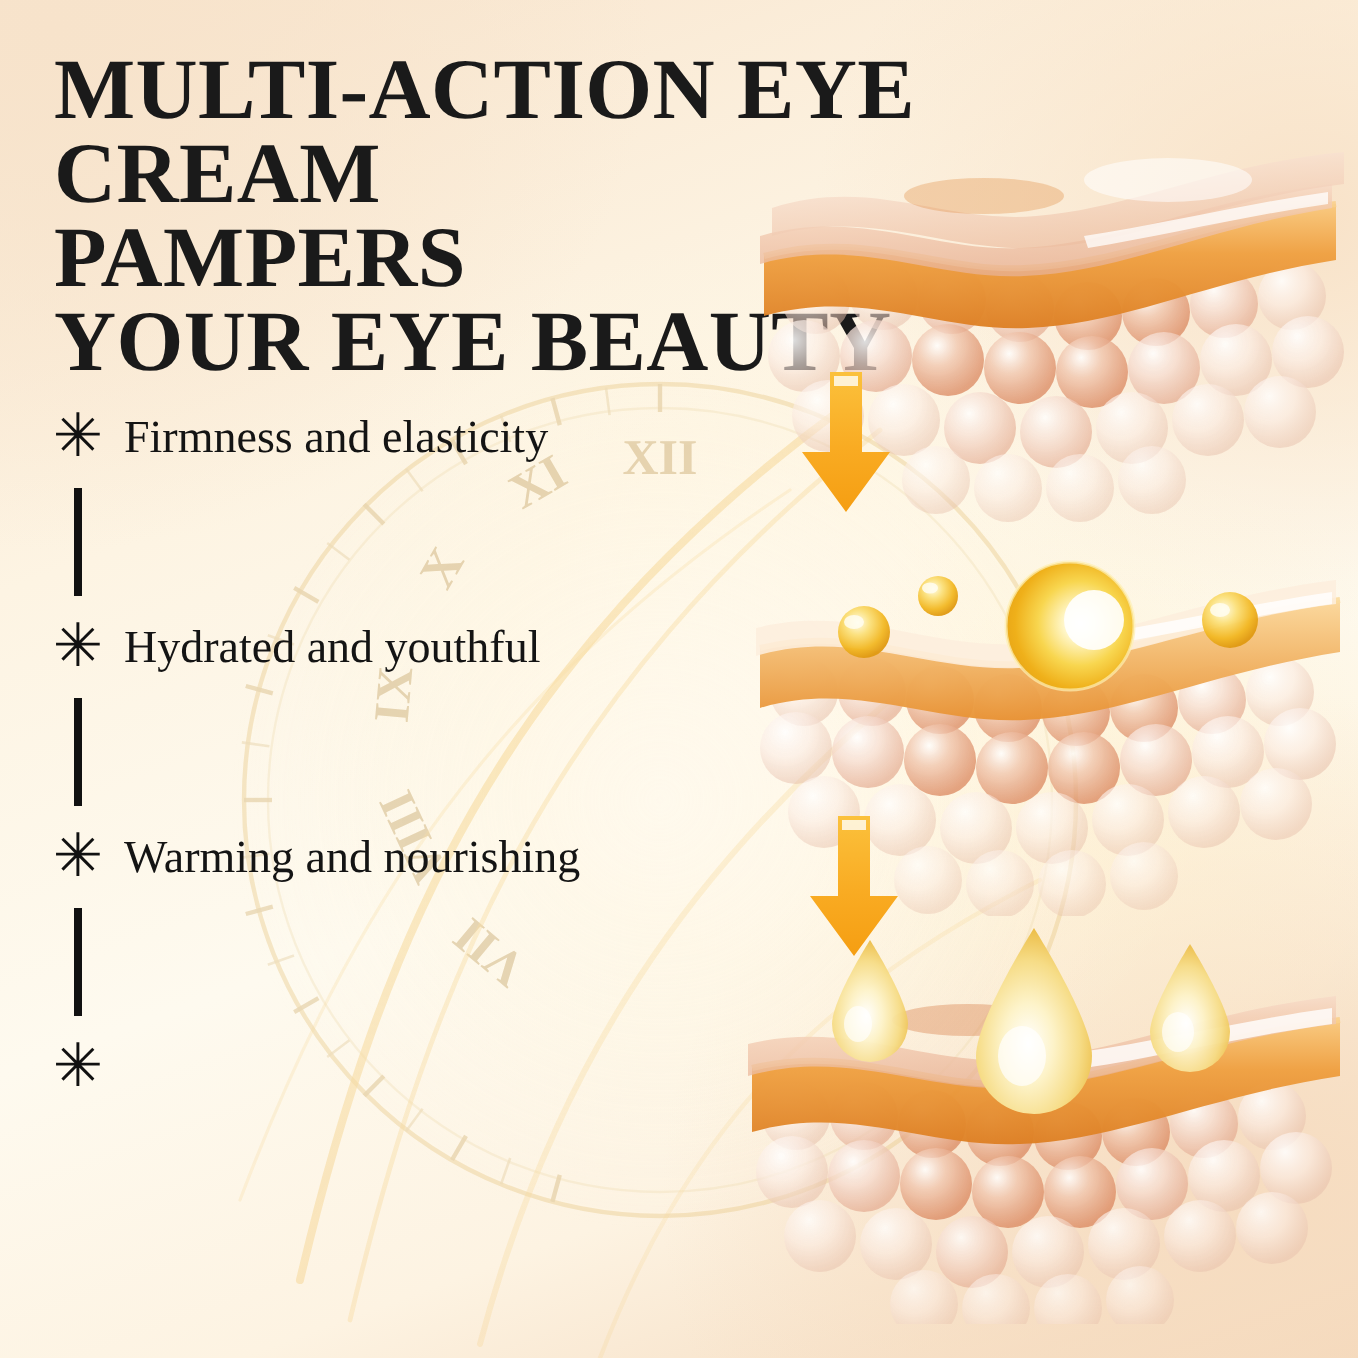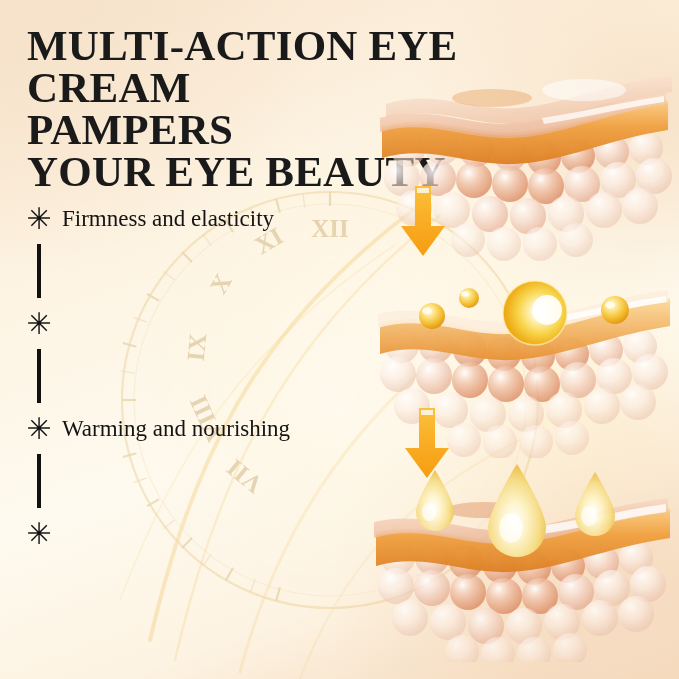--- a/index.html
+++ b/index.html
@@ -204,20 +204,21 @@
   <div class="benefits">
 
     <div class="benefit-row">
       <div class="bullet-star">✳</div>
       <div class="benefit-text">Firmness and elasticity</div>
       <div class="connector"></div>
     </div>
 
     <div class="benefit-row">
       <div class="bullet-star">✳</div>
+      <div class="benefit-text">Hydrated and youthful</div>
       <div class="connector"></div>
     </div>
 
     <div class="benefit-row">
       <div class="bullet-star">✳</div>
       <div class="benefit-text">Warming and nourishing</div>
       <div class="connector"></div>
     </div>
 
     <div class="benefit-row">

